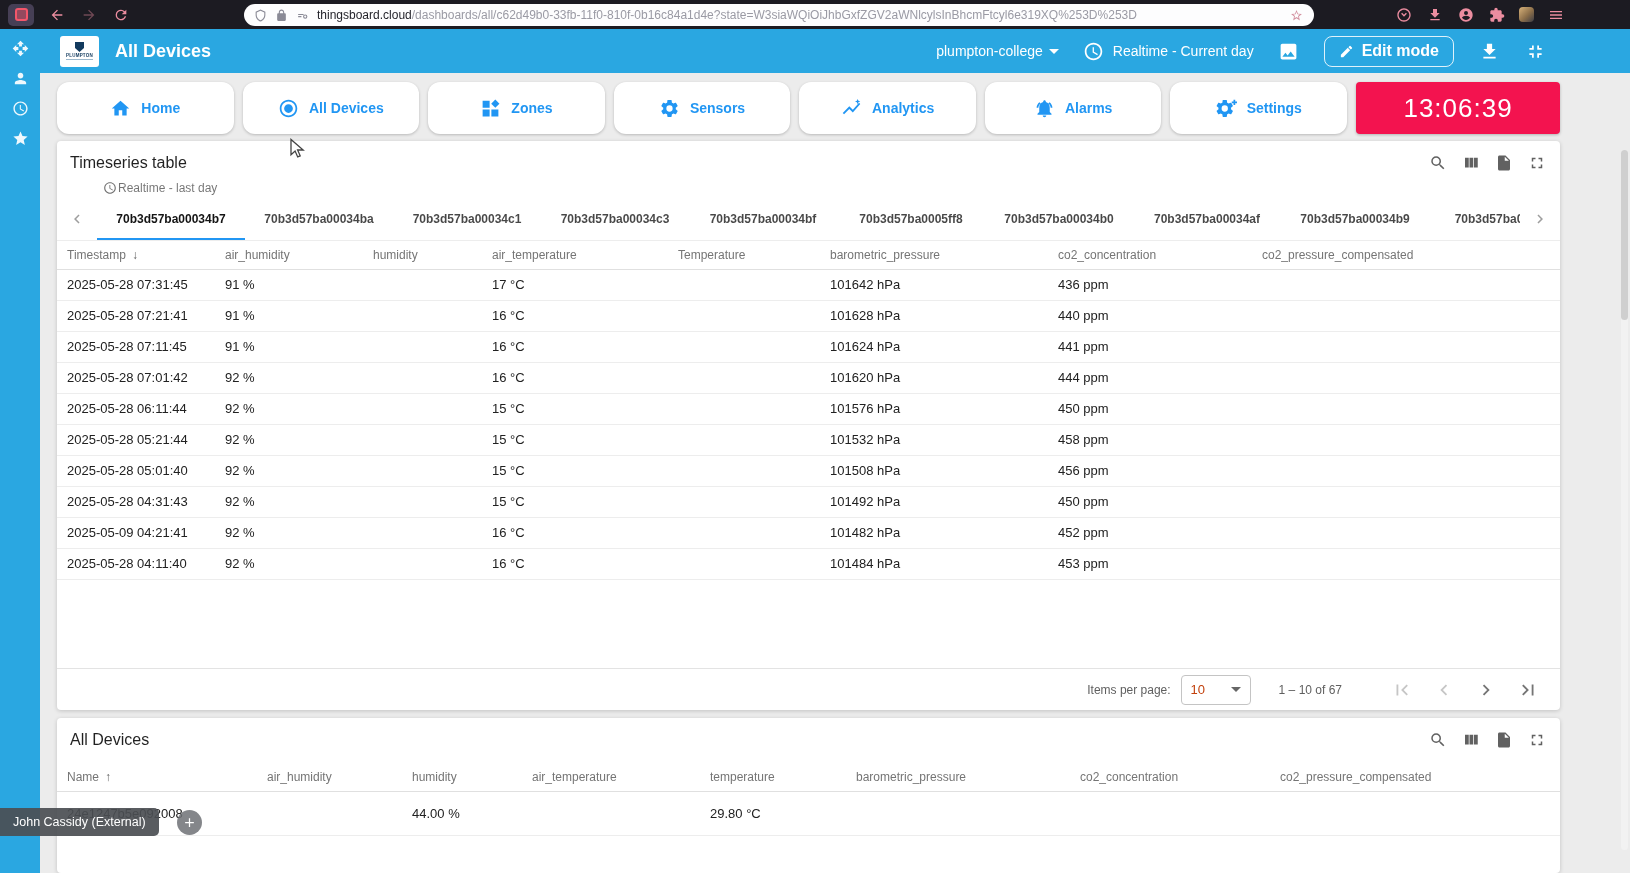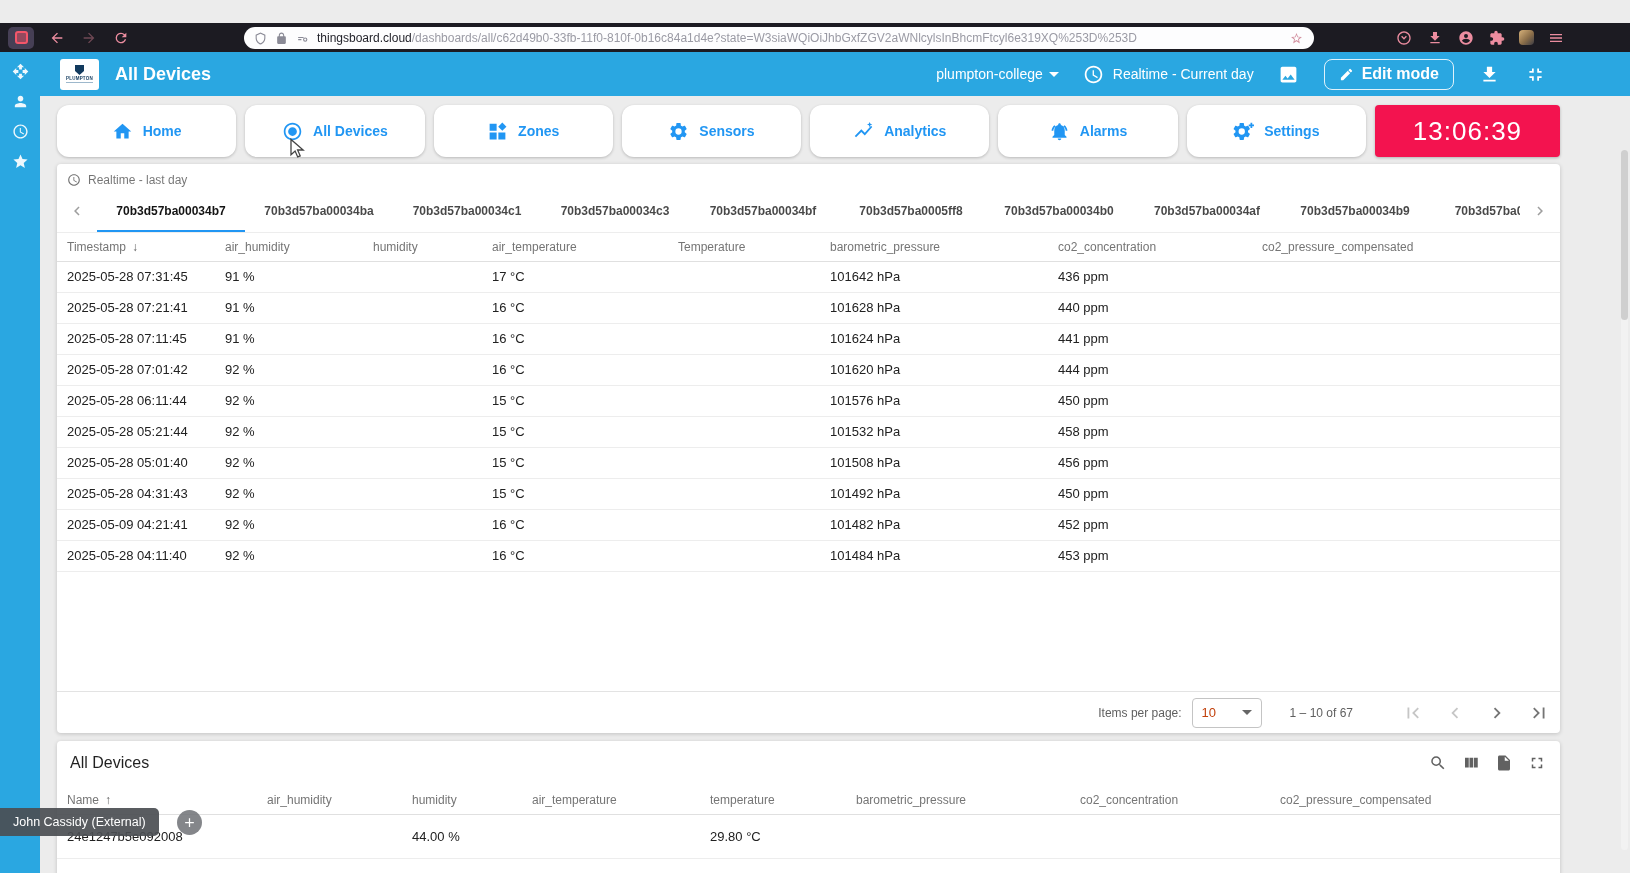--- a/index.html
+++ b/index.html
@@ -1,21 +1,21 @@
 <!DOCTYPE html>
 <html><head>
 <meta charset="utf-8">
 <style>
   * { margin:0; padding:0; box-sizing:border-box; }
   html,body { width:1630px; height:873px; overflow:hidden; }
   body { font-family:"Liberation Sans", sans-serif; background:#ececec; }
   .screen { position:relative; width:1630px; height:873px; overflow:hidden; }
 
   
-  .browser-bar { height:29px; background:#1c1b22; display:flex; align-items:center; padding:0 65px 0 8px; gap:14px;margin-top:23px; }
+  .browser-bar { height:29px; background:#1c1b22; display:flex; align-items:center; padding:0 65px 0 8px; gap:14px; }
   .tab-chip { width:26px; height:22px; border-radius:5px; background:#463f55; display:flex; align-items:center; justify-content:center; }
   .rec-square { width:13px; height:13px; border:2px solid #f4566a; border-radius:3px; background:rgba(244,86,106,.45); }
   .bicon { width:18px; height:18px; display:flex; align-items:center; justify-content:center; color:#ec8da0; flex:none; }
   .bicon svg { width:16px; height:16px; fill:currentColor; }
   .bicon.dim { opacity:.4; }
   .url-pill { width:1070px; height:22px; background:#fdfdfe; border-radius:11px; display:flex; align-items:center; padding:0 10px; gap:7px; margin-left:100px; }
   .url-ico { width:14px; height:14px; color:#8a8a96; flex:none; }
   .url-ico svg { width:13px; height:13px; fill:currentColor; }
   .url-text { flex:1; font-size:12px; white-space:nowrap; overflow:hidden; color:#9a9aa4; }
   .url-text .domain { color:#1f1f27; }
@@ -44,48 +44,48 @@
   .hicon svg { width:21px; height:21px; fill:currentColor; }
   .edit-btn { display:flex; align-items:center; gap:8px; border:1px solid rgba(255,255,255,.85); border-radius:8px; height:31px; padding:0 14px; font-size:16px; font-weight:bold; color:#fff; background:transparent; }
   .edit-btn svg { width:15px; height:15px; fill:#fff; }
 
   
   .dashboard { flex:1; background:#ececec; padding:9px 70px 0 17px; display:flex; flex-direction:column; min-height:0; position:relative; }
   .nav-row { display:flex; gap:9px; height:52px; flex:none; }
   .nav-card { flex:1; background:#fff; border-radius:12px; box-shadow:0 1px 3px rgba(0,0,0,.22); display:flex; align-items:center; justify-content:center; gap:10px; color:#2196f3; }
   .nav-card svg { width:21px; height:21px; fill:#2196f3; flex:none; }
   .nav-label { font-size:14px; font-weight:bold; }
-  .clock-card { width:185px; flex:none; background:#f3134f; border-radius:4px; box-shadow:0 1px 3px rgba(0,0,0,.25); display:flex; align-items:center; justify-content:center; color:#fff; font-size:26px; font-weight:500; letter-spacing:1px; }
+  .clock-card { width:204px; flex:none; background:#f3134f; border-radius:4px; box-shadow:0 1px 3px rgba(0,0,0,.25); display:flex; align-items:center; justify-content:center; color:#fff; font-size:26px; font-weight:500; letter-spacing:1px; }
 
   .widget { background:#fff; border-radius:4px; box-shadow:0 1px 4px rgba(0,0,0,.18); display:flex; flex-direction:column; overflow:hidden; }
   .widget.ts { margin-top:7px; height:569px; flex:none; }
   .widget.devices { margin-top:8px; flex:1; min-height:0; }
   .w-head { display:flex; align-items:flex-start; justify-content:space-between; padding:13px 14px 0 13px; flex:none; }
   .w-title { font-size:16px; color:rgba(0,0,0,.87); }
-  .w-sub { display:flex; align-items:center; gap:7px; font-size:12px; color:rgba(0,0,0,.55); margin-top:9px; padding-left:10px; }
+  .w-sub { display:flex; align-items:center; gap:1px; font-size:12px; color:rgba(0,0,0,.55); margin-top:9px; padding-left:10px;margin-left:36px; }
   .w-sub svg { width:14px; height:14px; fill:rgba(0,0,0,.55); }
   .w-actions { display:flex; align-items:center; gap:15px; }
   .w-actions .aicon { width:18px; height:18px; color:#616161; }
   .w-actions .aicon svg { width:18px; height:18px; fill:currentColor; }
 
   .tabs-row { display:flex; align-items:stretch; height:44px; border-bottom:1px solid #ededed; margin-top:2px; flex:none; position:relative; overflow:hidden; }
   .tab-chev { width:40px; flex:none; display:flex; align-items:center; justify-content:center; color:#9e9e9e; }
   .tab-chev svg { width:18px; height:18px; fill:currentColor; }
   .tab-chev.right { position:absolute; right:0; top:0; bottom:0; background:#fff; }
   .tabs-strip { display:flex; flex:1; overflow:hidden; }
   .tab { width:148px; flex:none; display:flex; align-items:center; justify-content:center; font-size:12px; font-weight:bold; color:rgba(0,0,0,.72); white-space:nowrap; }
   .tab.active { color:#141414; box-shadow:inset 0 -2px 0 #2196f3; }
 
   table.grid { width:100%; border-collapse:collapse; table-layout:fixed; }
   .grid th { text-align:left; font-weight:normal; font-size:12px; color:#757575; height:28px; padding:0 10px; border-bottom:1px solid #e0e0e0; white-space:nowrap; overflow:hidden; }
   .grid td { font-size:13px; color:#212121; height:31px; padding:0 10px; border-bottom:1px solid #ededed; white-space:nowrap; overflow:hidden; }
   .sort-arrow { font-size:12px; color:#616161; margin-left:6px; }
 
   .ts-spacer { flex:1; }
-  .paginator { flex:none; height:42px; border-top:1px solid #e3e3e3; display:flex; align-items:center; justify-content:flex-end; padding-right:9px; color:#5f5f5f; font-size:12px; }
+  .paginator { flex:none; height:42px; border-top:1px solid #e3e3e3; display:flex; align-items:center; justify-content:flex-end; padding-right:20px; color:#5f5f5f; font-size:12px; }
   .ipp-label { margin-right:10px; }
   .ipp-select { width:70px; height:30px; border:1px solid #c4c4c4; border-radius:4px; display:flex; align-items:center; justify-content:space-between; padding:0 9px; font-size:13px; color:#c2410c; margin-right:28px; }
   .ipp-caret { width:0; height:0; border-left:5px solid transparent; border-right:5px solid transparent; border-top:5px solid #666; }
   .range-label { margin-right:30px; }
   .pg-btn { width:24px; height:24px; display:flex; align-items:center; justify-content:center; margin-left:18px; color:#757575; }
   .pg-btn svg { width:22px; height:22px; fill:currentColor; }
   .pg-btn.disabled { color:#c6c6c6; }
 
   
   .user-pill { position:absolute; left:0; top:808px; height:28px; background:rgba(75,78,82,.92); color:#fff; font-size:12.5px; display:flex; align-items:center; padding:0 13px; border-radius:0 5px 5px 0; z-index:50; }
@@ -276,20 +276,37 @@
                 <path d="M20 2v2h-2v2h2v2h2V6h2V4h-2V2z"></path>
               </svg>
             <span class="nav-label">Settings</span>
           </div>
           <div class="clock-card">
             <span>13:06:39</span>
           </div>
         </div>
 
         <div class="widget ts">
+          <div class="w-head">
+            <span class="w-title">Timeseries table</span>
+            <div class="w-actions">
+              <span class="aicon"><svg viewBox="0 0 24 24">
+                    <path d="M15.5 14h-.79l-.28-.27A6.47 6.47 0 0 0 16 9.5 6.5 6.5 0 1 0 9.5 16c1.61 0 3.09-.59 4.23-1.57l.27.28v.79l5 4.99L20.49 19l-4.99-5zm-6 0C7.01 14 5 11.99 5 9.5S7.01 5 9.5 5 14 7.01 14 9.5 11.99 14 9.5 14z"></path>
+                  </svg></span>
+              <span class="aicon"><svg viewBox="0 0 24 24">
+                    <path d="M10 18h5V5h-5v13zm-6 0h5V5H4v13zM16 5v13h5V5h-5z"></path>
+                  </svg></span>
+              <span class="aicon"><svg viewBox="0 0 24 24">
+                    <path d="M6 2c-1.1 0-2 .9-2 2v16c0 1.1.9 2 2 2h12c1.1 0 2-.9 2-2V8l-6-6H6zm7 7V3.5L18.5 9H13z"></path>
+                  </svg></span>
+              <span class="aicon"><svg viewBox="0 0 24 24">
+                    <path d="M7 14H5v5h5v-2H7v-3zm-2-4h2V7h3V5H5v5zm12 7h-3v2h5v-5h-2v3zM14 5v2h3v3h2V5h-5z"></path>
+                  </svg></span>
+            </div>
+          </div>
           <div class="w-sub">
             <svg viewBox="0 0 24 24">
                 <path d="M12 2C6.48 2 2 6.48 2 12s4.48 10 10 10 10-4.48 10-10S17.52 2 12 2zm0 18c-4.42 0-8-3.58-8-8s3.58-8 8-8 8 3.58 8 8-3.58 8-8 8zm.5-13H11v6l5.25 3.15.75-1.23-4.5-2.67V7z"></path>
               </svg>
             <span>Realtime - last day</span>
           </div>
 
           <div class="tabs-row">
             <span class="tab-chev">
                 <svg viewBox="0 0 24 24">

